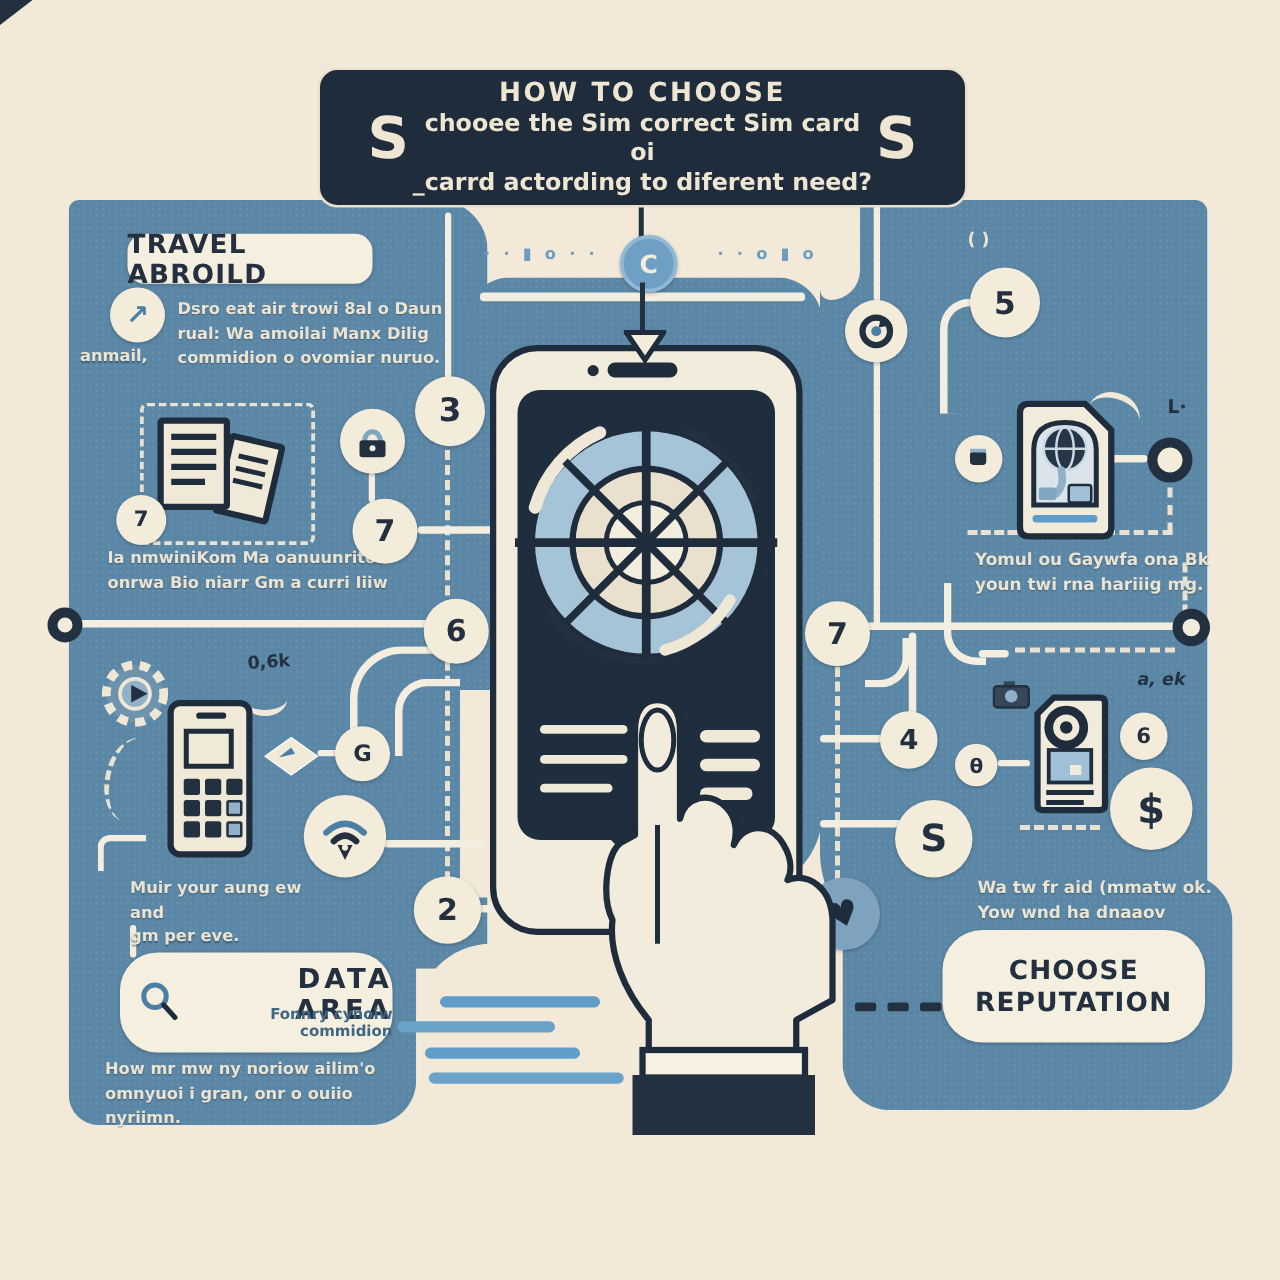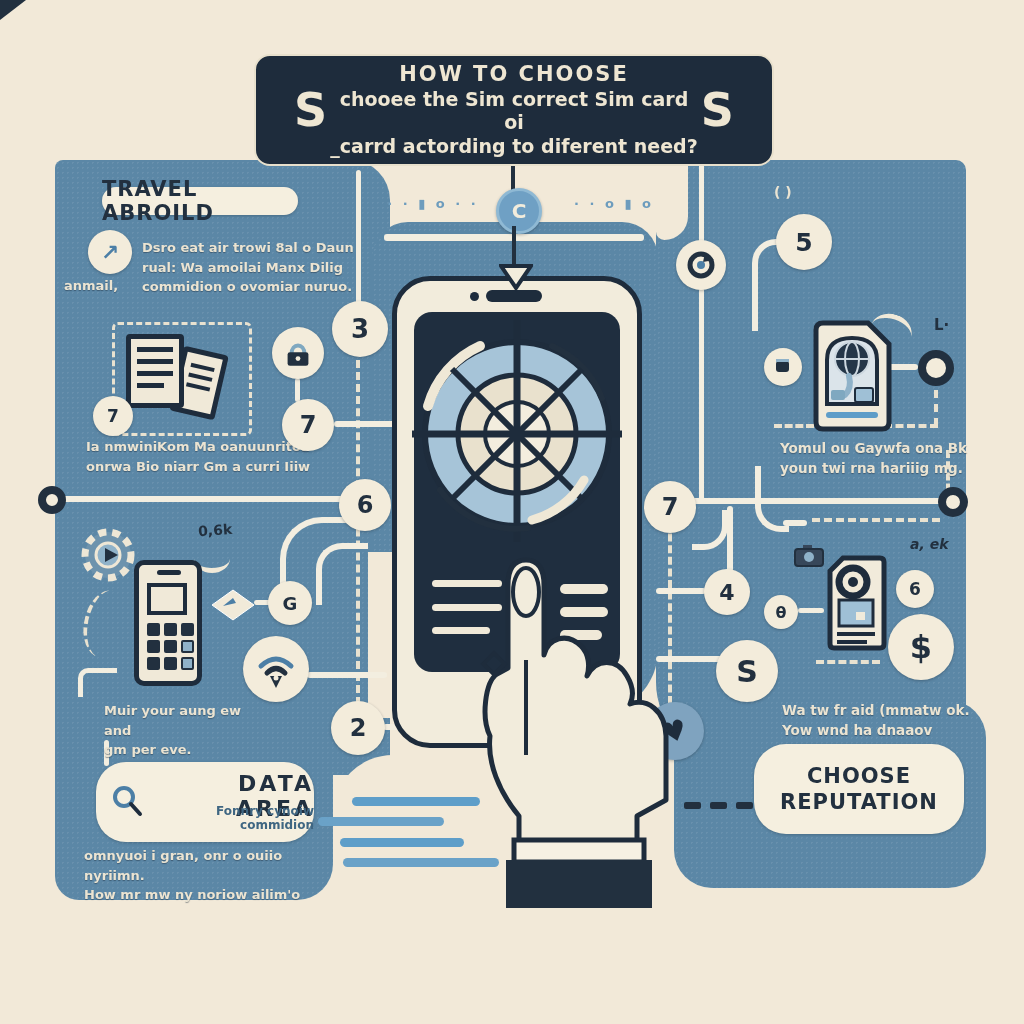--- a/index.html
+++ b/index.html
@@ -56,21 +56,21 @@
 
   <div class="abs" style="left:374px;top:196px;width:118px;color:#6d9cbd;font-size:13px;font-weight:700;letter-spacing:3px;text-align:center;z-index:6;">· · ▮ o · ·</div>
   <div class="abs" style="left:511px;top:158px;width:4px;height:34px;background:#22303f;z-index:6;"></div>
   <div class="c" style="left:496px;top:188px;width:40px;height:40px;background:#6fa0c4;border:3px solid #8fb9d4;color:#f2ecdc;font-size:20px;">C</div>
   <div class="abs" style="left:512px;top:226px;width:4px;height:46px;background:#22303f;z-index:6;"></div>
   <div class="abs" style="left:558px;top:196px;width:112px;color:#6d9cbd;font-size:13px;font-weight:700;letter-spacing:3px;text-align:center;z-index:6;">· · o ▮ o</div>
   <svg class="abs" style="left:499px;top:264px;width:34px;height:28px;z-index:12;" viewBox="0 0 34 28">
     <polygon points="2,2 32,2 17,24" fill="#f2ecdc" stroke="#1e2c3c" stroke-width="4"></polygon>
   </svg>
 
-  <div class="pill" style="left:102px;top:187px;width:196px;height:28px;border-radius:14px;display:flex;align-items:center;justify-content:center;">
+  <div class="pill" style="left:102px;top:187px;width:196px;height:40px;border-radius:14px;display:flex;align-items:center;justify-content:center;">
     <span class="navytxt" style="font-size:21px;font-weight:700;letter-spacing:1px;">TRAVEL ABROILD</span>
   </div>
   <div class="c" style="left:88px;top:230px;width:44px;height:44px;">
     <span style="color:#4c7fa6;font-size:22px;font-weight:700;">↗</span>
   </div>
   <div class="blurb" style="left:64px;top:276px;font-size:13px;">anmail,</div>
   <div class="blurb" style="left:142px;top:238px;width:215px;font-size:13px;">
     <div>Dsro eat air trowi 8al o Daun</div>
     <div>rual: Wa amoilai Manx Dilig</div>
     <div>commidion o ovomiar nuruo.</div>
@@ -174,22 +174,22 @@
 
   <div class="pill" style="left:96px;top:762px;width:218px;height:80px;border-radius:30px;text-align:right;">
     <svg class="abs" style="left:14px;top:22px;" width="36" height="36" viewBox="0 0 36 36">
       <circle cx="14" cy="13" r="9" fill="none" stroke="#4c7fa6" stroke-width="4"></circle>
       <line x1="21" y1="20" x2="30" y2="30" stroke="#1e2c3c" stroke-width="4" stroke-linecap="round"></line>
     </svg>
     <div class="abs navytxt" style="left:58px;top:9px;font-size:22px;font-weight:700;letter-spacing:3px;">DATA AREA</div>
     <div class="abs" style="left:60px;top:42px;font-size:12px;font-weight:700;color:#3f6682;">Fonnry cynoiw commidion</div>
   </div>
   <div class="blurb" style="left:84px;top:846px;width:240px;font-size:13px;">
+    <div>How mr mw ny noriow ailim'o</div>
     <div>omnyuoi i gran, onr o ouiio nyriimn.</div>
-    <div>How mr mw ny noriow ailim'o</div>
   </div>
 
   <div class="abs" style="left:352px;top:797px;width:128px;height:9px;background:#5e9ec9;border-radius:5px;z-index:5;"></div>
   <div class="abs" style="left:318px;top:817px;width:126px;height:9px;background:#6aa2c8;border-radius:5px;z-index:5;"></div>
   <div class="abs" style="left:340px;top:838px;width:124px;height:9px;background:#5e9ec9;border-radius:5px;z-index:5;"></div>
   <div class="abs" style="left:343px;top:858px;width:156px;height:9px;background:#6aa2c8;border-radius:5px;z-index:5;"></div>
 
   <div class="abs" style="left:392px;top:276px;width:250px;height:472px;background:#f2ecdc;border:5px solid #1e2c3c;border-radius:38px;box-sizing:border-box;z-index:10;"></div>
   <div class="abs" style="left:470px;top:292px;width:9px;height:9px;background:#1e2c3c;border-radius:50%;z-index:11;"></div>
   <div class="abs" style="left:486px;top:290px;width:56px;height:12px;background:#1e2c3c;border-radius:7px;z-index:11;"></div>

